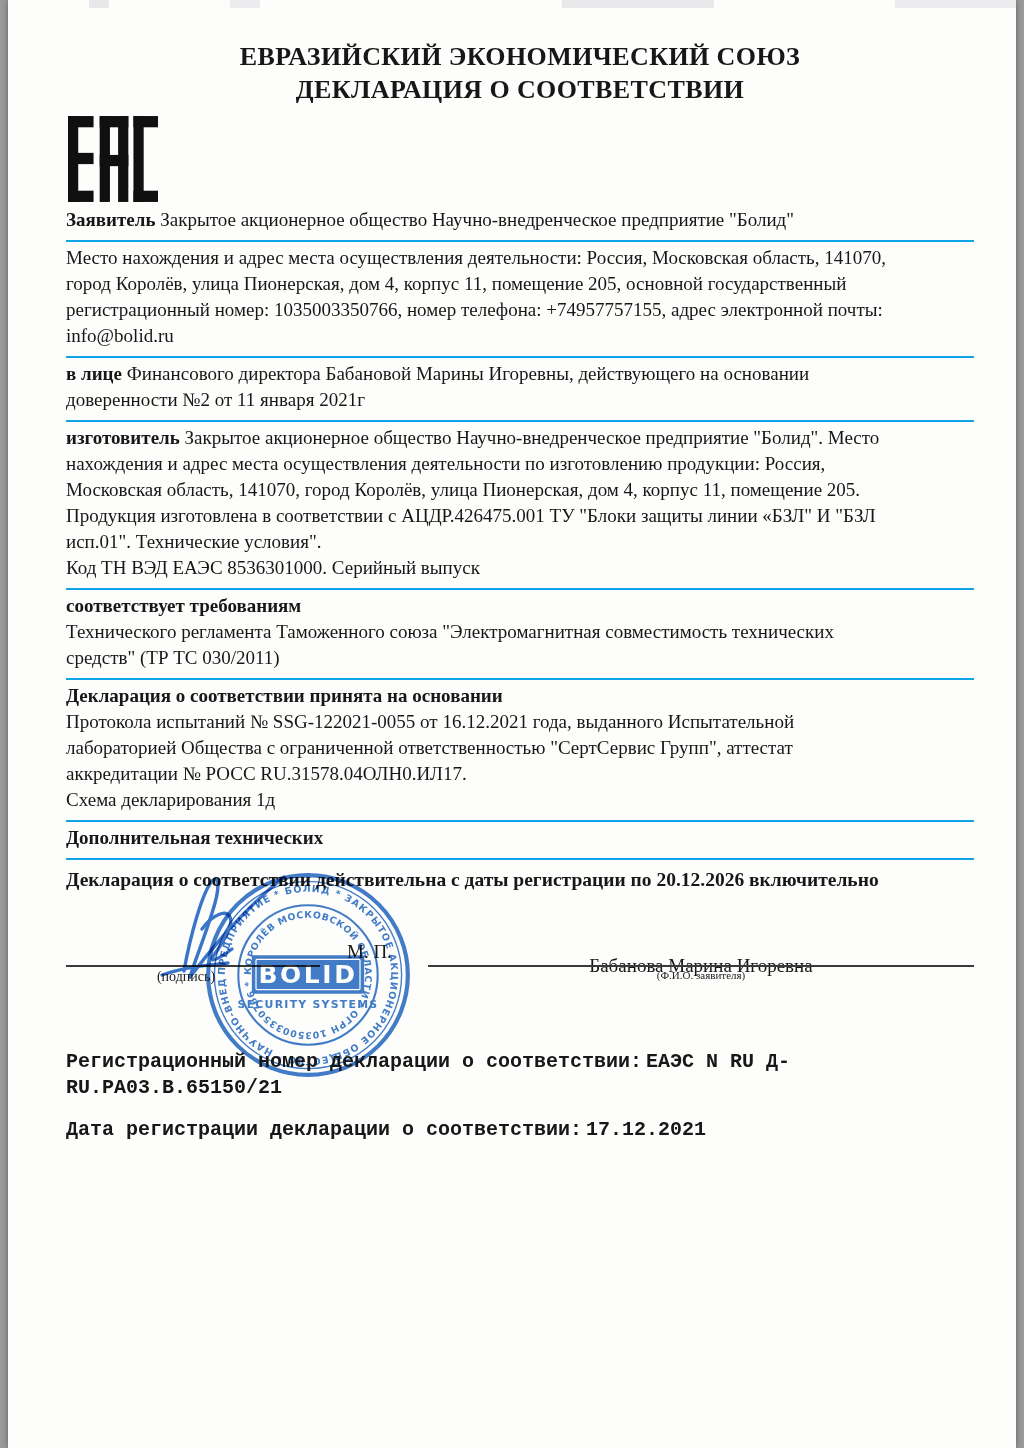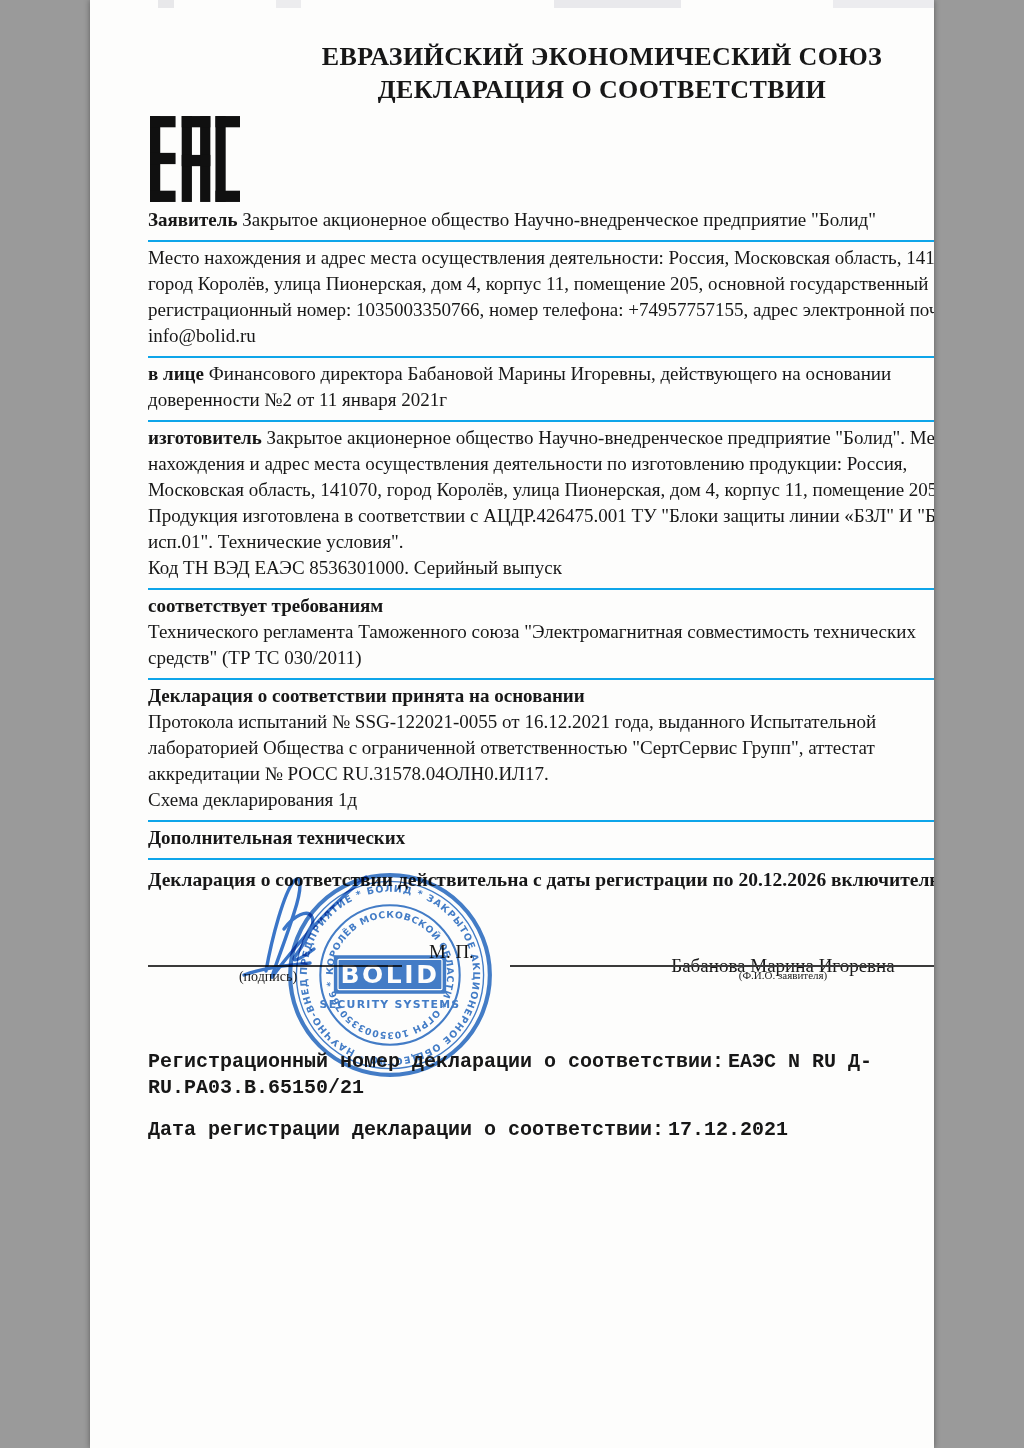--- a/index.html
+++ b/index.html
@@ -1,17 +1,17 @@
 <!DOCTYPE html>
 <html lang="ru"><head>
 <meta charset="utf-8">
 <style>
   html,body{margin:0;padding:0;background:#9a9a9a;}
   .page{
-    width:844px;height:1448px;background:#fdfdfc;position:relative;
+    width:1008px;height:1448px;background:#fdfdfc;position:relative;
     font-family:"Liberation Serif","DejaVu Serif",serif;color:#171717;
     overflow:hidden;margin:0 auto;box-shadow:0 0 6px rgba(0,0,0,.4);
   }
   .scan-noise{position:absolute;top:0;left:0;width:100%;height:8px;
     background:linear-gradient(90deg,transparent 0 8%,#e8e8ea 8% 10%,transparent 10% 22%,#ececee 22% 25%,transparent 25% 55%,#e9e9ec 55% 70%,transparent 70% 88%,#ececef 88% 100%);}
   .content{position:absolute;left:58px;top:40px;width:908px;}
   .doc-title{ text-align:center;font-weight:bold;font-size:26px;line-height:33px;letter-spacing:.4px;}
   .eac-wrap{margin:10px 0 2px 2px;height:86px;}
   .sec{border-bottom:2px solid #0ea5e9;padding:3px 0 7px;font-size:19px;line-height:26px;}
   .sec p{margin:0;}

